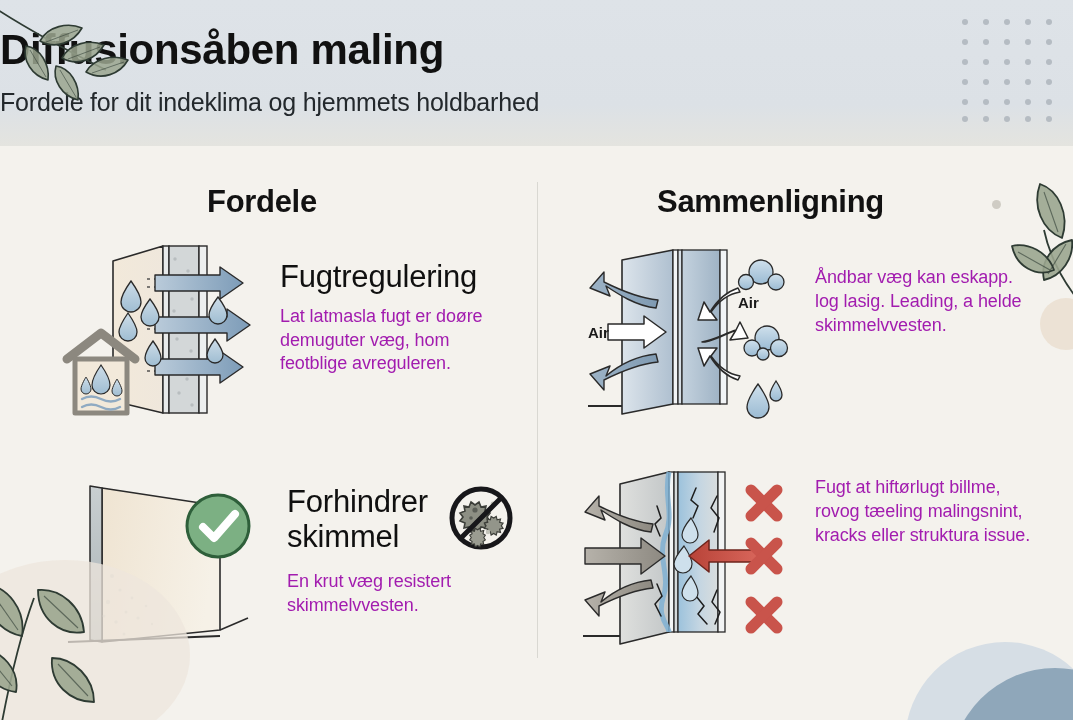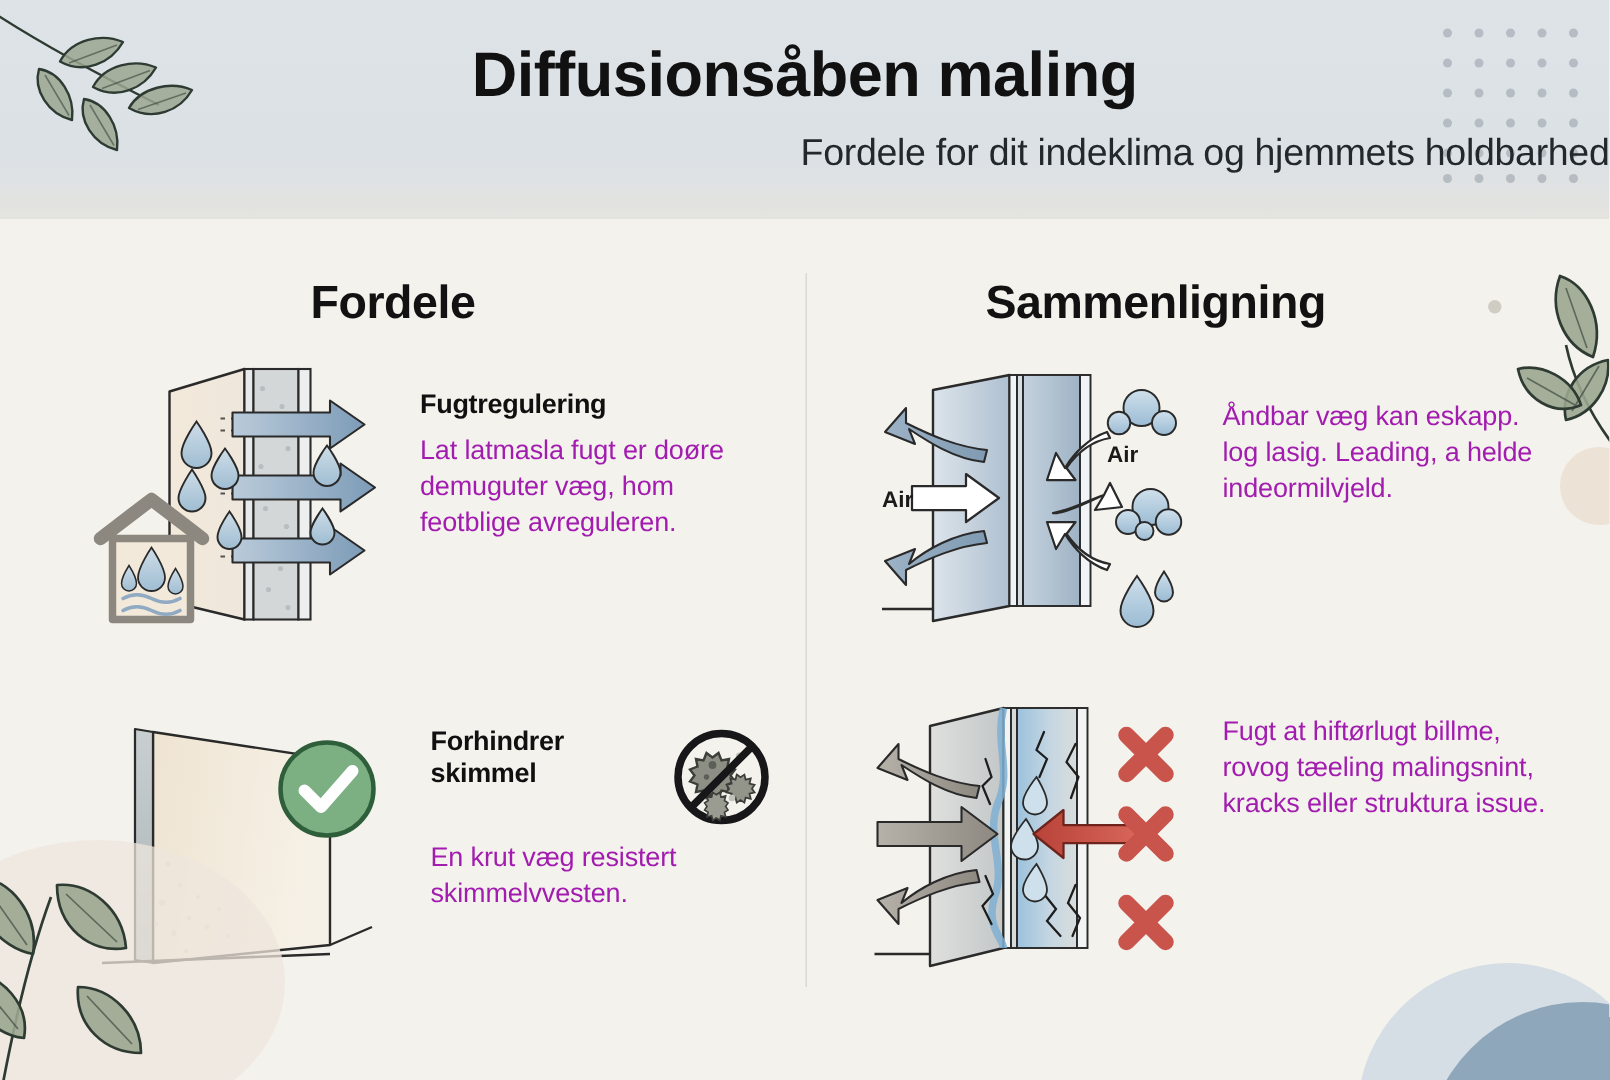--- a/index.html
+++ b/index.html
@@ -10,46 +10,46 @@
   }
   .stage{position:absolute;inset:0;width:1073px;height:720px;overflow:hidden;background:#F4F2ED;}
 
   
   .header{
     position:absolute;left:0;top:0;width:1073px;height:146px;
     background:linear-gradient(180deg,#DEE3E8 0%,#DCE1E6 72%,#E4E4DF 100%);
     overflow:hidden;
   }
   .header-title{
-    position:absolute;left:0;right:0;top:26px;text-align:center;
+    position:absolute;left:0;right:0;top:26px;text-align:left;
     font-size:42px;font-weight:bold;color:#111111;letter-spacing:-0.3px;
   }
   .header-sub{
-    position:absolute;left:0;right:0;top:88px;text-align:right;
+    position:absolute;left:0;right:0;top:88px;text-align:left;
     font-size:25px;font-weight:400;color:#23282c;letter-spacing:-0.2px;
   }
   .dotgrid{position:absolute;right:18px;top:16px;width:96px;height:108px;opacity:.85;}
 
   
   .body{position:absolute;left:0;top:146px;width:1073px;height:480px;}
   .divider{
     position:absolute;left:537px;top:36px;width:1px;height:476px;
     background:#D9D8D2;
   }
   .col-head{
     position:absolute;font-size:31px;font-weight:bold;color:#121212;letter-spacing:-0.3px;
   }
   .col-head.left{left:207px;top:38px;}
   .col-head.right{left:657px;top:38px;}
 
   .card{position:absolute;}
   .card-art{position:absolute;left:0;top:0;}
   .card-txt{position:absolute;}
   .c-title{
-    font-size:18px;font-weight:bold;color:#101010;line-height:1.18;letter-spacing:-0.2px;
+    font-size:31px;font-weight:normal;color:#101010;line-height:1.18;letter-spacing:-0.2px;
     margin:0 0 9px 0;
   }
   .c-title.two{line-height:1.14;}
   .c-body{
     font-size:18px;font-weight:400;color:#a21caf;line-height:1.33;letter-spacing:-0.1px;margin:0;
   }
 
   
   #card1{left:55px;top:95px;width:470px;height:195px;}
   #card1 .card-txt{left:225px;top:18px;width:215px;}
@@ -349,21 +349,21 @@
             <circle cx="206" cy="36" r="8"></circle>
           <circle cx="197" cy="92" r="12"></circle>
             <circle cx="182" cy="102" r="8"></circle>
             <circle cx="209" cy="102" r="8.5"></circle>
             <circle cx="193" cy="108" r="6"></circle>
           <path d="M188 138 C188 138 199 153 199 161 A11 11 0 0 1 177 161 C177 153 188 138 188 138 Z"></path>
           <path d="M206 135 C206 135 212 144 212 149 A6 6 0 0 1 200 149 C200 144 206 135 206 135 Z"></path>
         </g>
       </svg>
       <div class="card-txt">
-        <p class="c-body">Åndbar væg kan eskapp. log lasig. Leading, a helde indeormilvjeld.</p>
+        <p class="c-body">Åndbar væg kan eskapp. log lasig. Leading, a helde skimmelvvesten.</p>
       </div>
     </div>
 
     <div class="card" id="card4">
       <svg class="card-art" width="235" height="190" viewBox="0 0 235 190">
         <defs>
           <linearGradient id="g-wall4a" x1="0" y1="0" x2="1" y2="0">
             <stop offset="0" stop-color="#DFE0DE"></stop>
               <stop offset="1" stop-color="#C3C7C8"></stop>
           </linearGradient>

